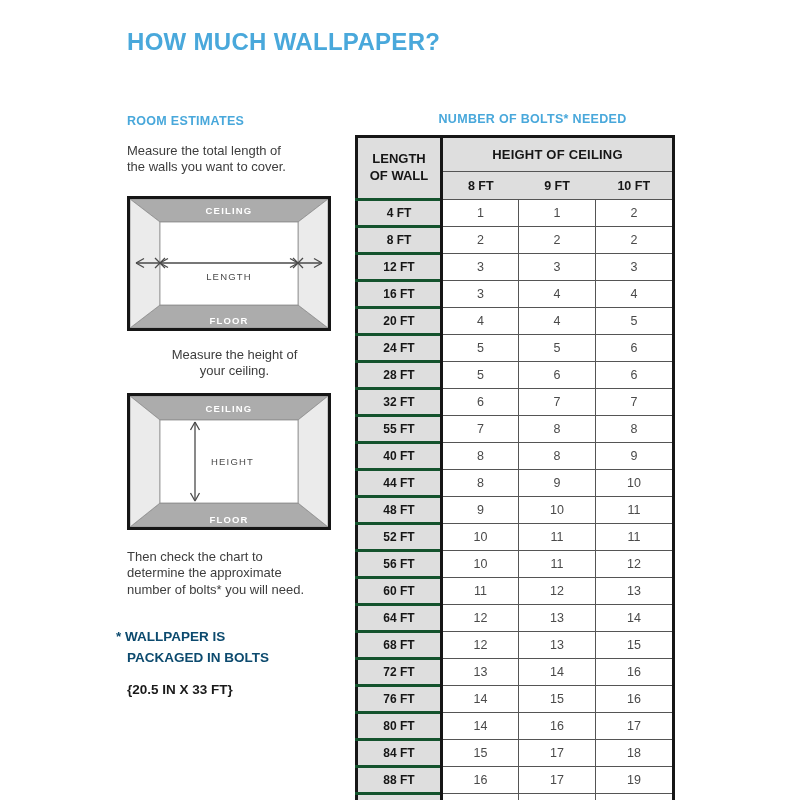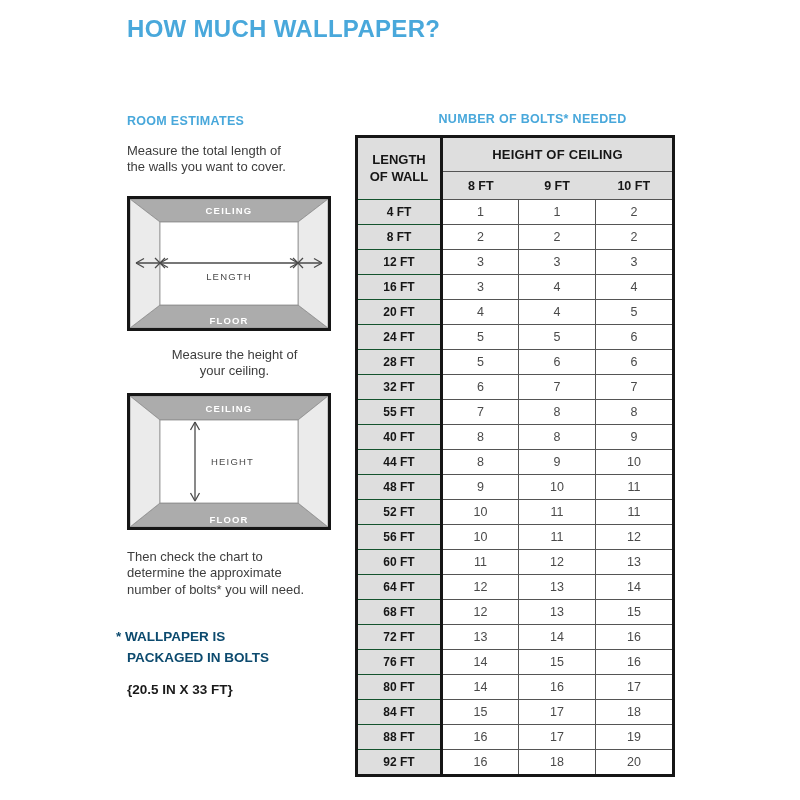--- a/index.html
+++ b/index.html
@@ -8,21 +8,21 @@
     background: #ffffff;
     position: relative;
     overflow: hidden;
     font-family: "Liberation Sans", "DejaVu Sans", sans-serif;
     color: #3d3d3d;
   }
   .abs { position: absolute; }
 
   
   .page-title {
-    left: 127px; top: 15px;
+    left: 127px; top: 28px;
     font-size: 24px; font-weight: bold;
     color: #49A8DB; letter-spacing: 0.3px;
   }
   .section-heading {
     left: 127px; top: 114px;
     font-size: 12.5px; font-weight: bold;
     color: #49A8DB; letter-spacing: 0.3px;
   }
 
   
@@ -105,21 +105,21 @@
     letter-spacing: 0.2px;
   }
   th.sub {
     background: #DEDEDE;
     height: 27px;
     font-size: 12.5px; font-weight: bold; color: #161616;
   }
   tbody th.row-label {
     background: #DEDEDE;
     border-right: 3px solid #161616;
-    border-top: 1px solid #14532d;
+    border-top: 3px solid #14532d;
     font-size: 12px; font-weight: bold; color: #161616;
     height: 24px;
   }
   tbody td {
     border: 1px solid #555;
     font-size: 12.5px; color: #4a4a4a;
     background: #ffffff;
   }
 </style>
 </head>

